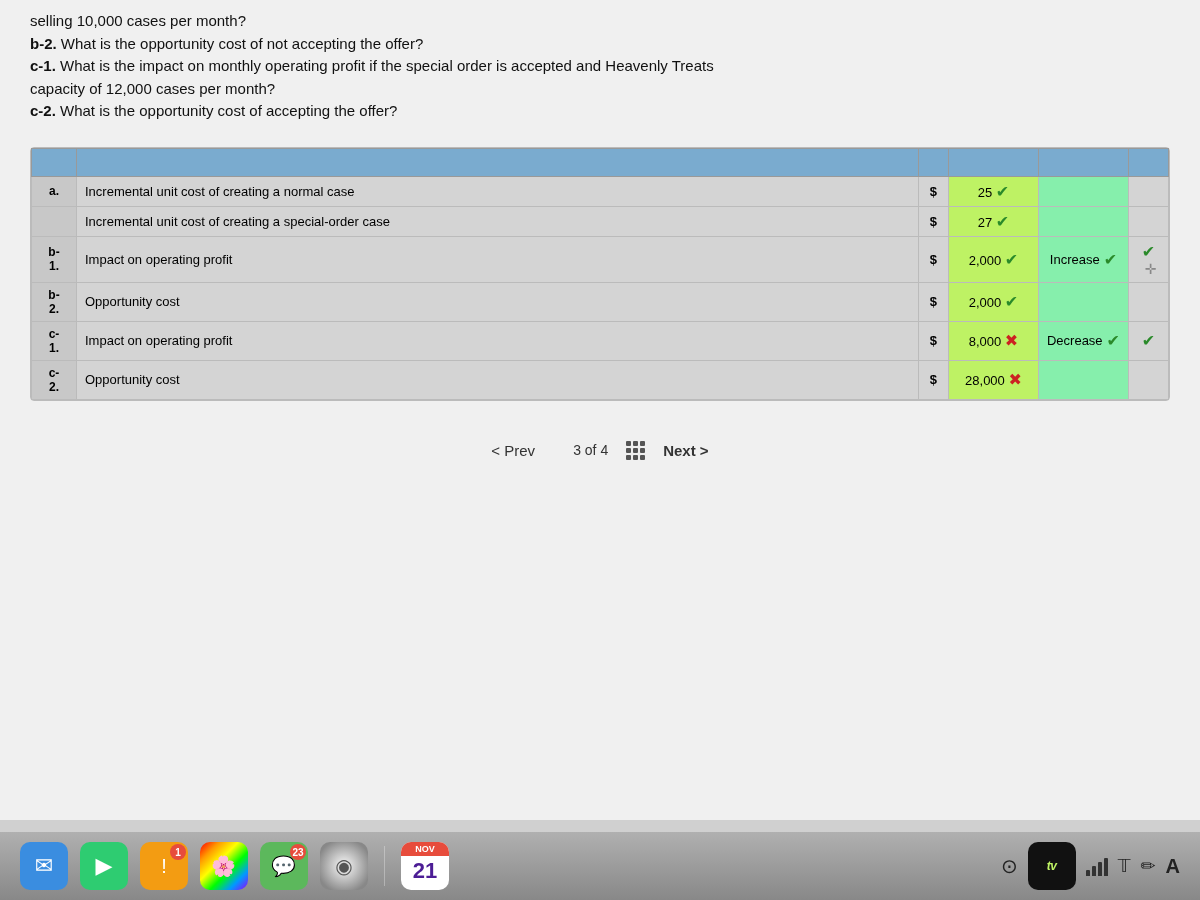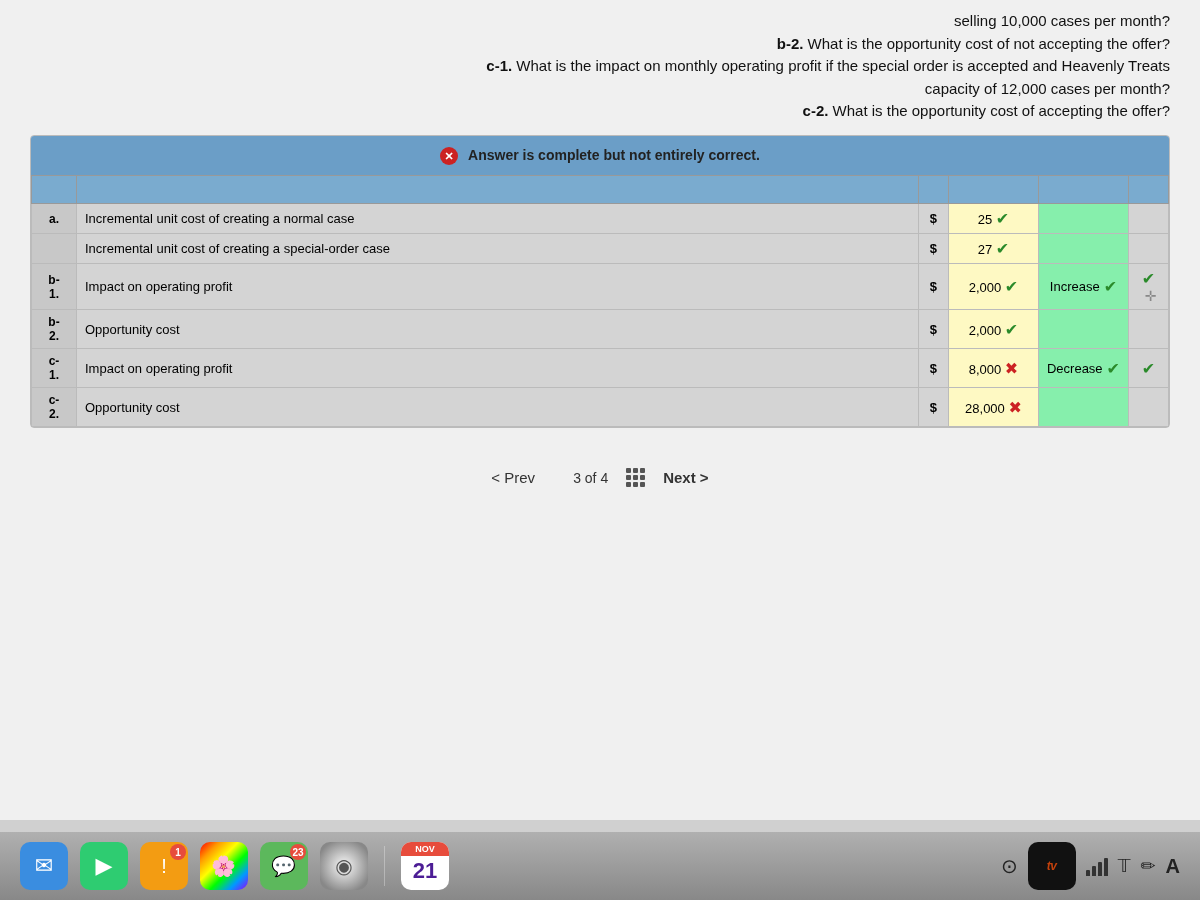--- a/index.html
+++ b/index.html
@@ -16,22 +16,21 @@
       padding: 10px 30px 0 30px;
       background: #f0f0f0;
       height: 820px;
       overflow: hidden;
     }
 
     .question-text {
       font-size: 15px;
       color: #111;
       line-height: 1.5;
-      margin-bottom: 12px;
-      text-align: right;
+      margin-bottom: 24px;
     }
 
     .question-text .bold { font-weight: bold; }
 
     .answer-box {
       background: #e8e8e8;
       border: 1px solid #bbb;
       border-radius: 4px;
       padding: 0;
       margin-top: 10px;
@@ -100,21 +99,21 @@
     }
 
     .cell-dollar {
       background: #d4d4d4;
       text-align: center;
       width: 30px;
       font-weight: bold;
     }
 
     .cell-value {
-      background: #fef9c3;
+      background: #bef264;
       text-align: center;
       width: 90px;
     }
 
     .cell-label {
       background: #86efac;
       width: 90px;
       text-align: center;
     }
 
@@ -315,26 +314,20 @@
 
   <div class="question-text">
     <span>selling 10,000 cases per month?</span><br>
     <span class="bold">b-2.</span><span> What is the opportunity cost of not accepting the offer?</span><br>
     <span class="bold">c-1.</span><span> What is the impact on monthly operating profit if the special order is accepted and Heavenly Treats</span><br>
     <span>capacity of 12,000 cases per month?</span><br>
     <span class="bold">c-2.</span><span> What is the opportunity cost of accepting the offer?</span>
   </div>
 
   <div class="answer-box">
-    <div class="answer-header">
-      <span class="answer-header-text">
-        <span class="x-icon">✕</span>
-        <strong>Answer is complete but not entirely correct.</strong>
-      </span>
-    </div>
 
     <div class="table-container">
       <table>
 
         <tbody>
             <tr class="col-header-row">
           <td style="width:45px; background:#7aabcf;"></td>
           <td style="background:#7aabcf;"></td>
           <td style="width:30px; background:#7aabcf;"></td>
           <td style="width:90px; background:#7aabcf;"></td>
@@ -486,21 +479,21 @@
   <div class="dock-calendar">
     <div class="month-bar">NOV</div>
     <div class="day-num">21</div>
   </div>
 
   <div class="system-tray">
 
     <span style="font-size:20px;">⊙</span>
 
     <div class="dock-tv">
-      <span style="font-style: italic; font-weight: bold; color:#c2410c;">tv</span>
+      <span style="font-style: italic; font-weight: bold; color:#bef264;">tv</span>
     </div>
 
     <div class="bar-chart-icon">
       <span style="height: 6px;"></span>
       <span style="height: 10px;"></span>
       <span style="height: 14px;"></span>
       <span style="height: 18px;"></span>
     </div>
 
     <span style="font-size:18px;">𝕋</span>

